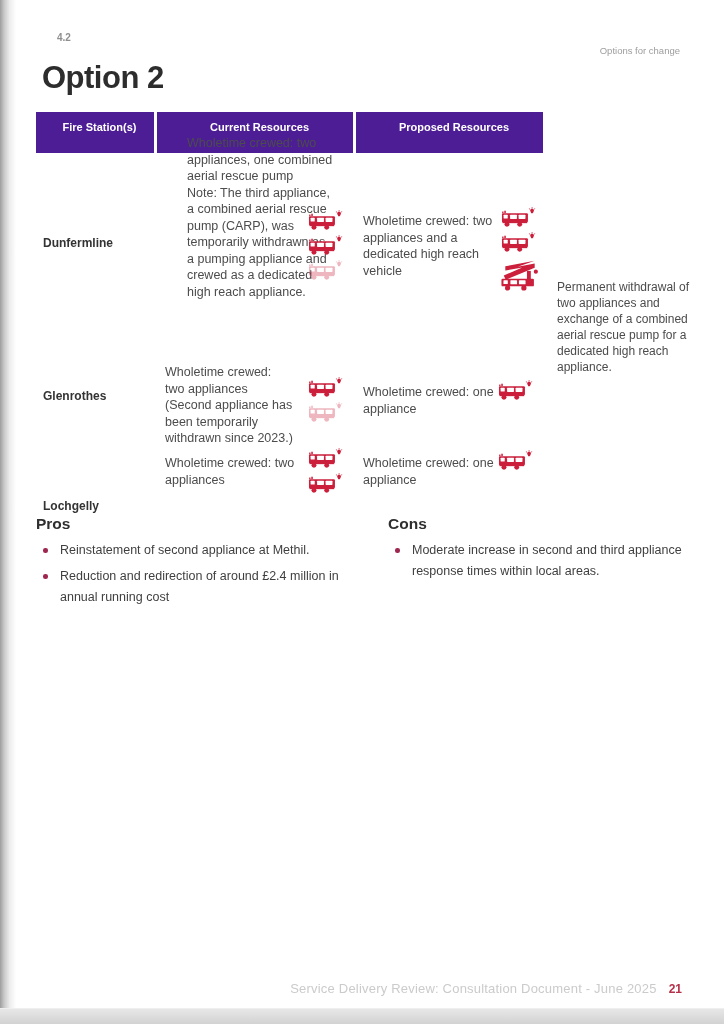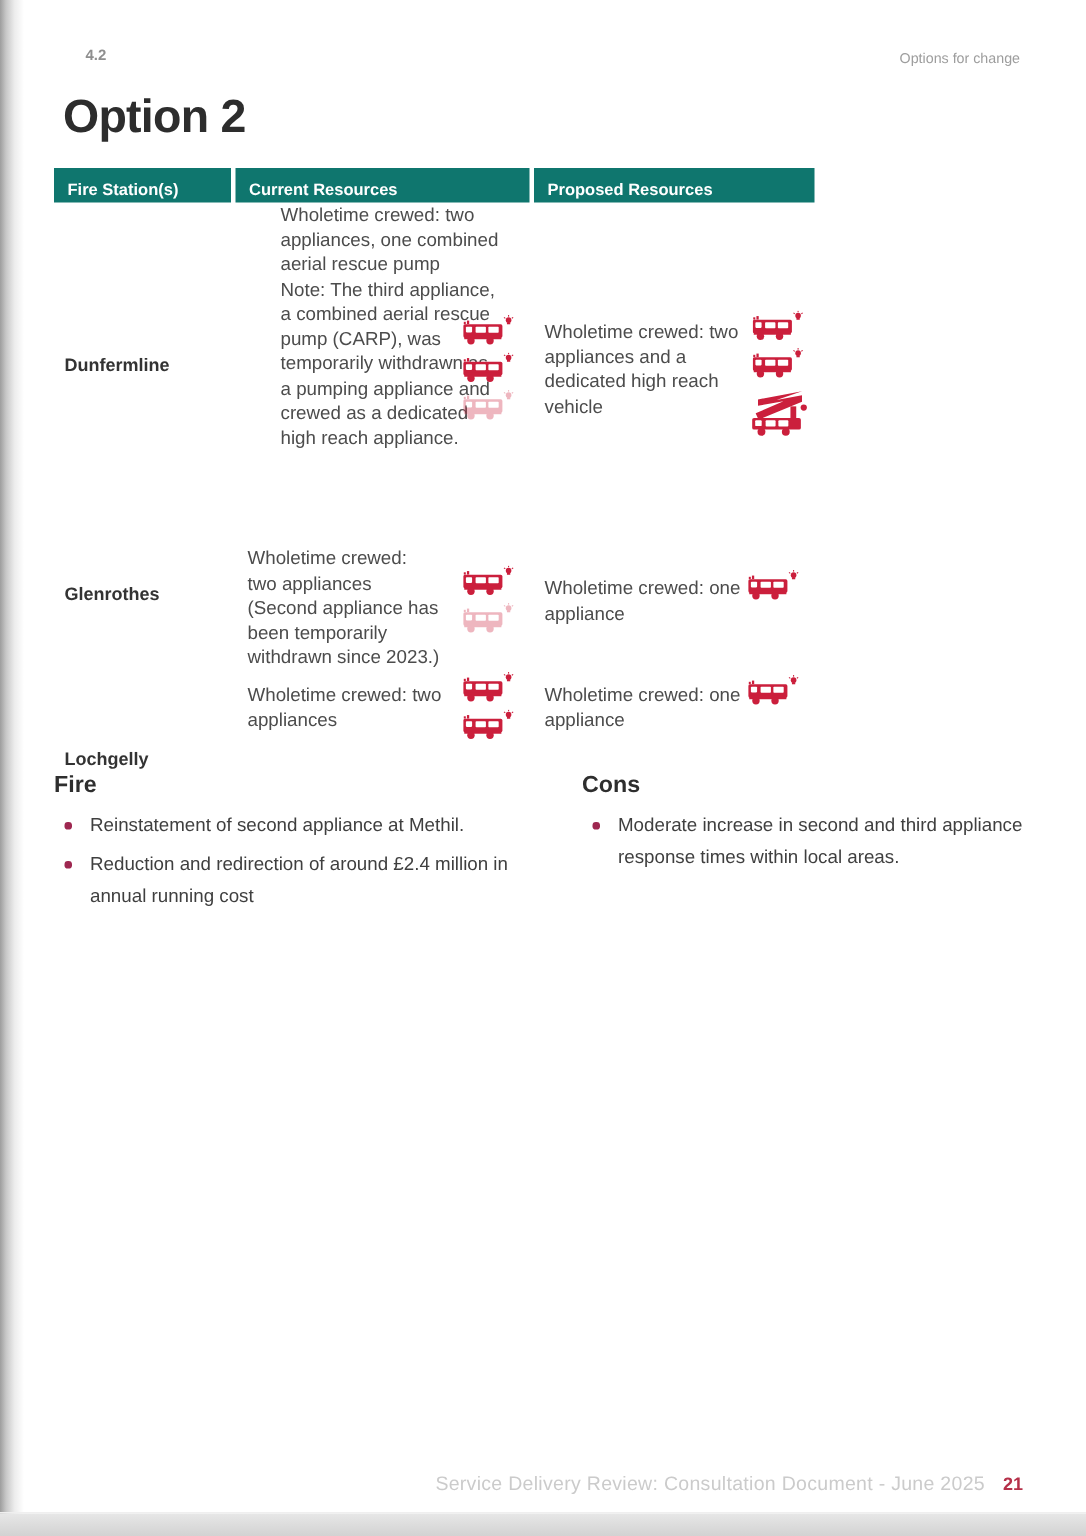--- a/index.html
+++ b/index.html
@@ -15,28 +15,29 @@
     background:linear-gradient(to right,#9d9d9d 0%, #c7c7c7 25%, #ececec 60%, #ffffff 100%);
   }
   .scan-bottom {
     position:absolute; left:0; bottom:0; width:724px; height:15px;
     background:linear-gradient(to bottom,#e7e7e7 0%, #d2d2d2 100%);
     border-top:1px solid #efefef;
   }
   .abs { position:absolute; }
 
   .section-number { left:57px; top:32px; font-size:10px; font-weight:700; color:#8f8f8f; }
-  .header-right   { top:34px; right:44px; font-size:9.5px; color:#9d9d9d; }
+  .header-right   { top:45px; right:44px; font-size:9.5px; color:#9d9d9d; }
 
   .page-title { left:42px; top:60px; font-size:31px; font-weight:800; color:#2d2d2d; letter-spacing:-0.5px; }
 
   .th {
-    top:112px; height:23px; background:#0f766e; color:#ffffff;
+    top:112px; height:41px; background:#4c1d95; color:#ffffff;
     font-size:11px; font-weight:700; line-height:31px; padding-left:9px;
     box-sizing:border-box;
+    text-align:center;
   }
   .th1 { left:36px;  width:118px; }
   .th2 { left:157px; width:196px; }
   .th3 { left:356px; width:187px; }
   .th4 { left:546px; width:146px; }
 
   .station { font-size:12px; font-weight:700; color:#333333; }
   .cell-text {
     font-size:12.5px; color:#4c4c4c; line-height:16.5px; white-space:pre-line;
   }
@@ -151,20 +152,21 @@
         <svg viewBox="0 0 50 32">
           <use href="#sym-engine"></use>
         </svg>
       </div>
       <div class="veh-icon high-reach-vehicle">
         <svg viewBox="0 0 50 44">
           <use href="#sym-high-reach"></use>
         </svg>
       </div>
     </div>
+  <div class="abs impact-text" style="left:557px; top:279px; width:140px;">Permanent withdrawal of two appliances and exchange of a combined aerial rescue pump for a dedicated high reach appliance.</div>
 
   <div class="abs station" style="left:43px; top:389px;">Glenrothes</div>
   <div class="abs cell-text" style="left:165px; top:364px; width:152px;">Wholetime crewed:
 two appliances
 (Second appliance has been temporarily withdrawn since 2023.)</div>
   <div class="abs icon-stack" style="left:306px; top:377px;">
       <div class="veh-icon fire-engine">
         <svg viewBox="0 0 50 32">
           <use href="#sym-engine"></use>
         </svg>
@@ -200,21 +202,21 @@
     </div>
   <div class="abs cell-text" style="left:363px; top:455px; width:150px;">Wholetime crewed: one appliance</div>
   <div class="abs icon-stack" style="left:496px; top:450px;">
       <div class="veh-icon fire-engine">
         <svg viewBox="0 0 50 32">
           <use href="#sym-engine"></use>
         </svg>
       </div>
     </div>
 
-  <div class="abs pros-heading" style="left:36px; top:515px;">Fire</div>
+  <div class="abs pros-heading" style="left:36px; top:515px;">Pros</div>
   <div class="abs" style="left:36px; top:540px; width:318px;">
     <div class="bullet-item">Reinstatement of second appliance at Methil.</div>
     <div class="bullet-item">Reduction and redirection of around £2.4 million in annual running cost</div>
   </div>
 
   <div class="abs cons-heading" style="left:388px; top:515px;">Cons</div>
   <div class="abs" style="left:388px; top:540px; width:300px;">
     <div class="bullet-item">Moderate increase in second and third appliance response times within local areas.</div>
   </div>
 

